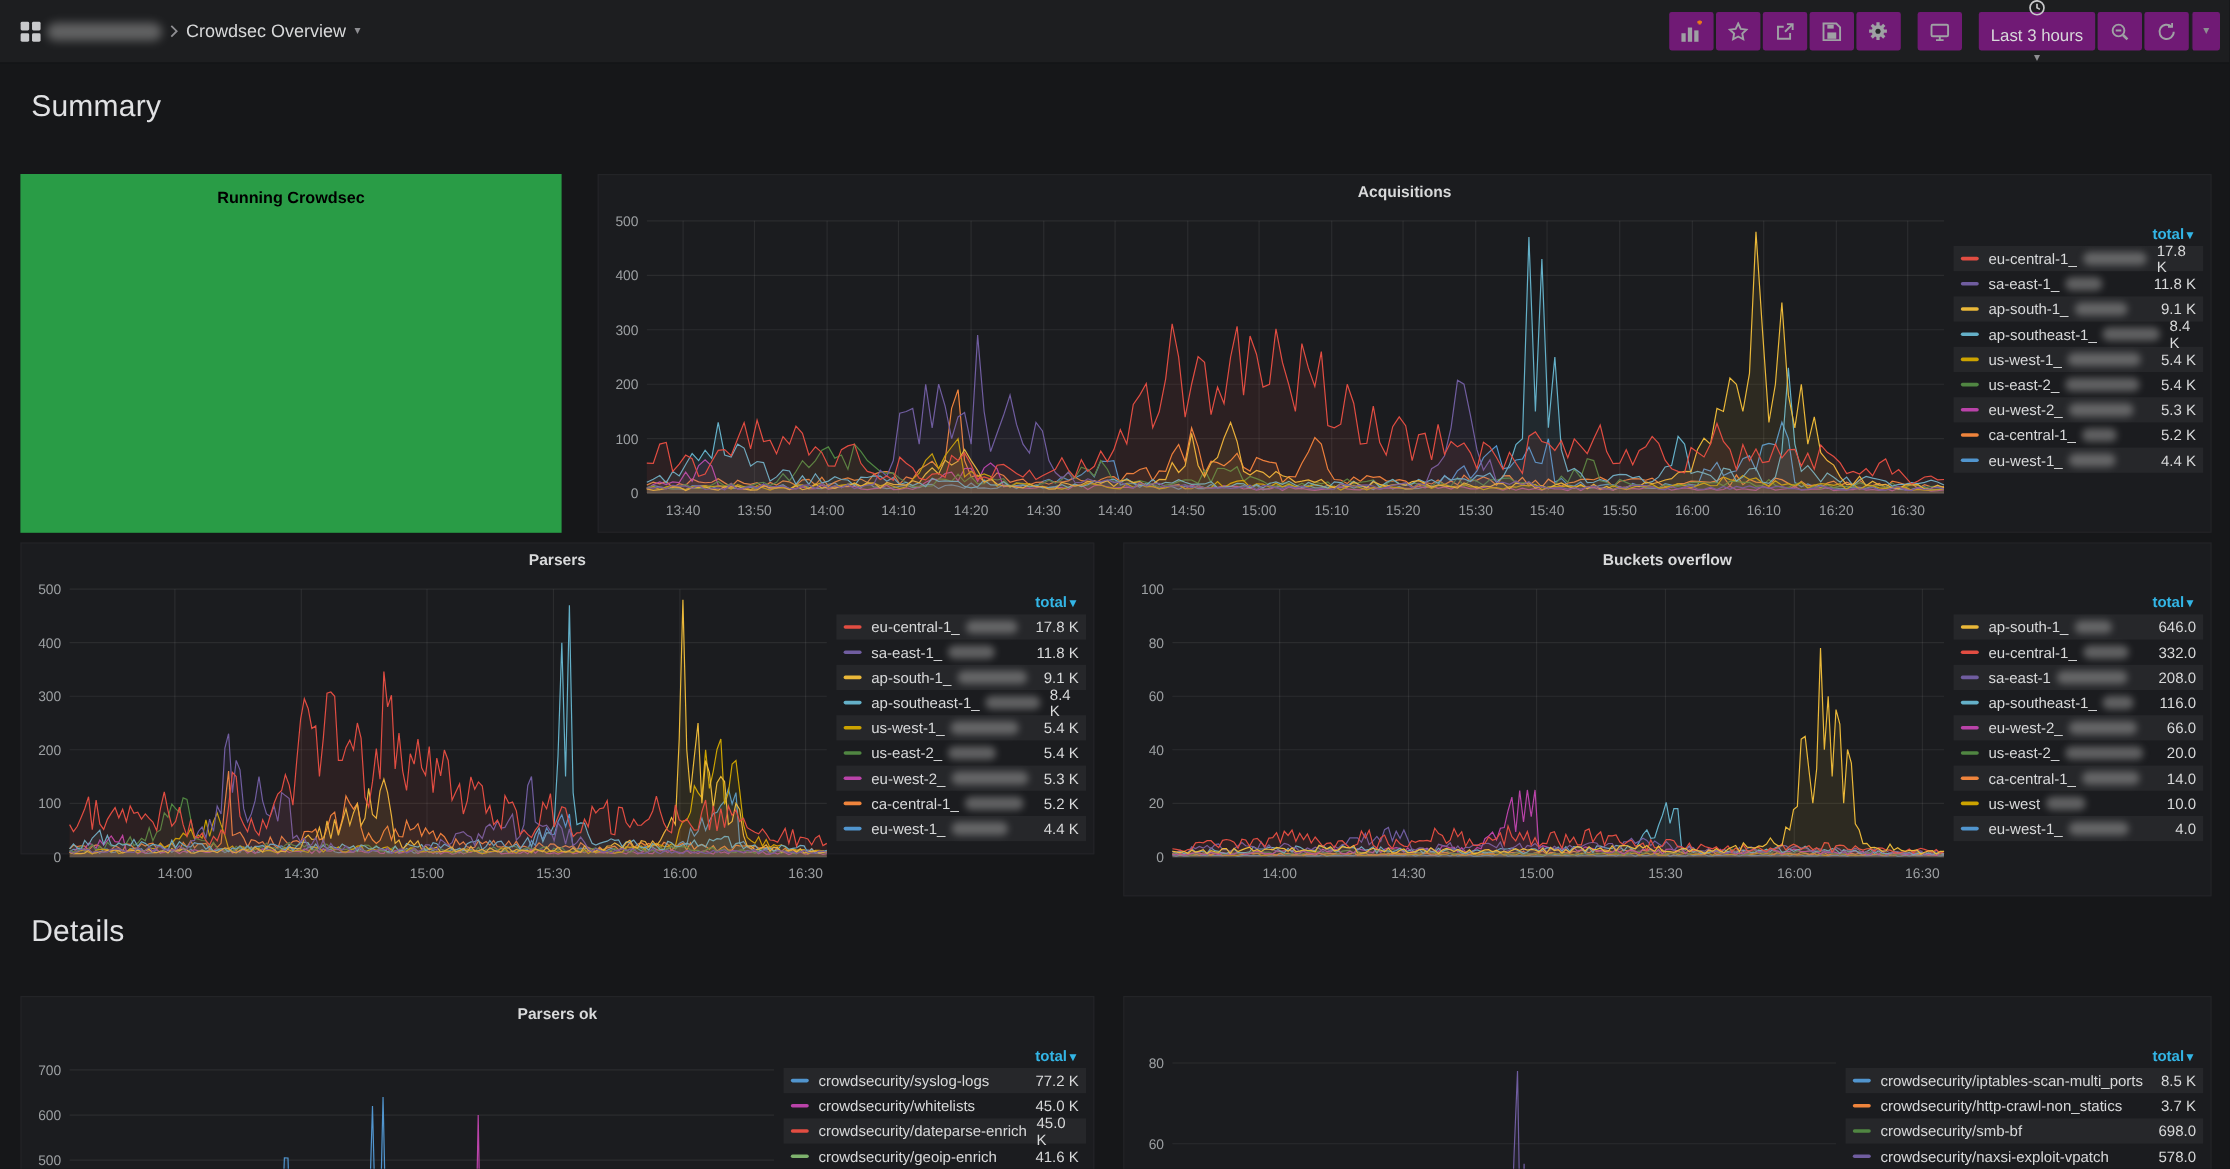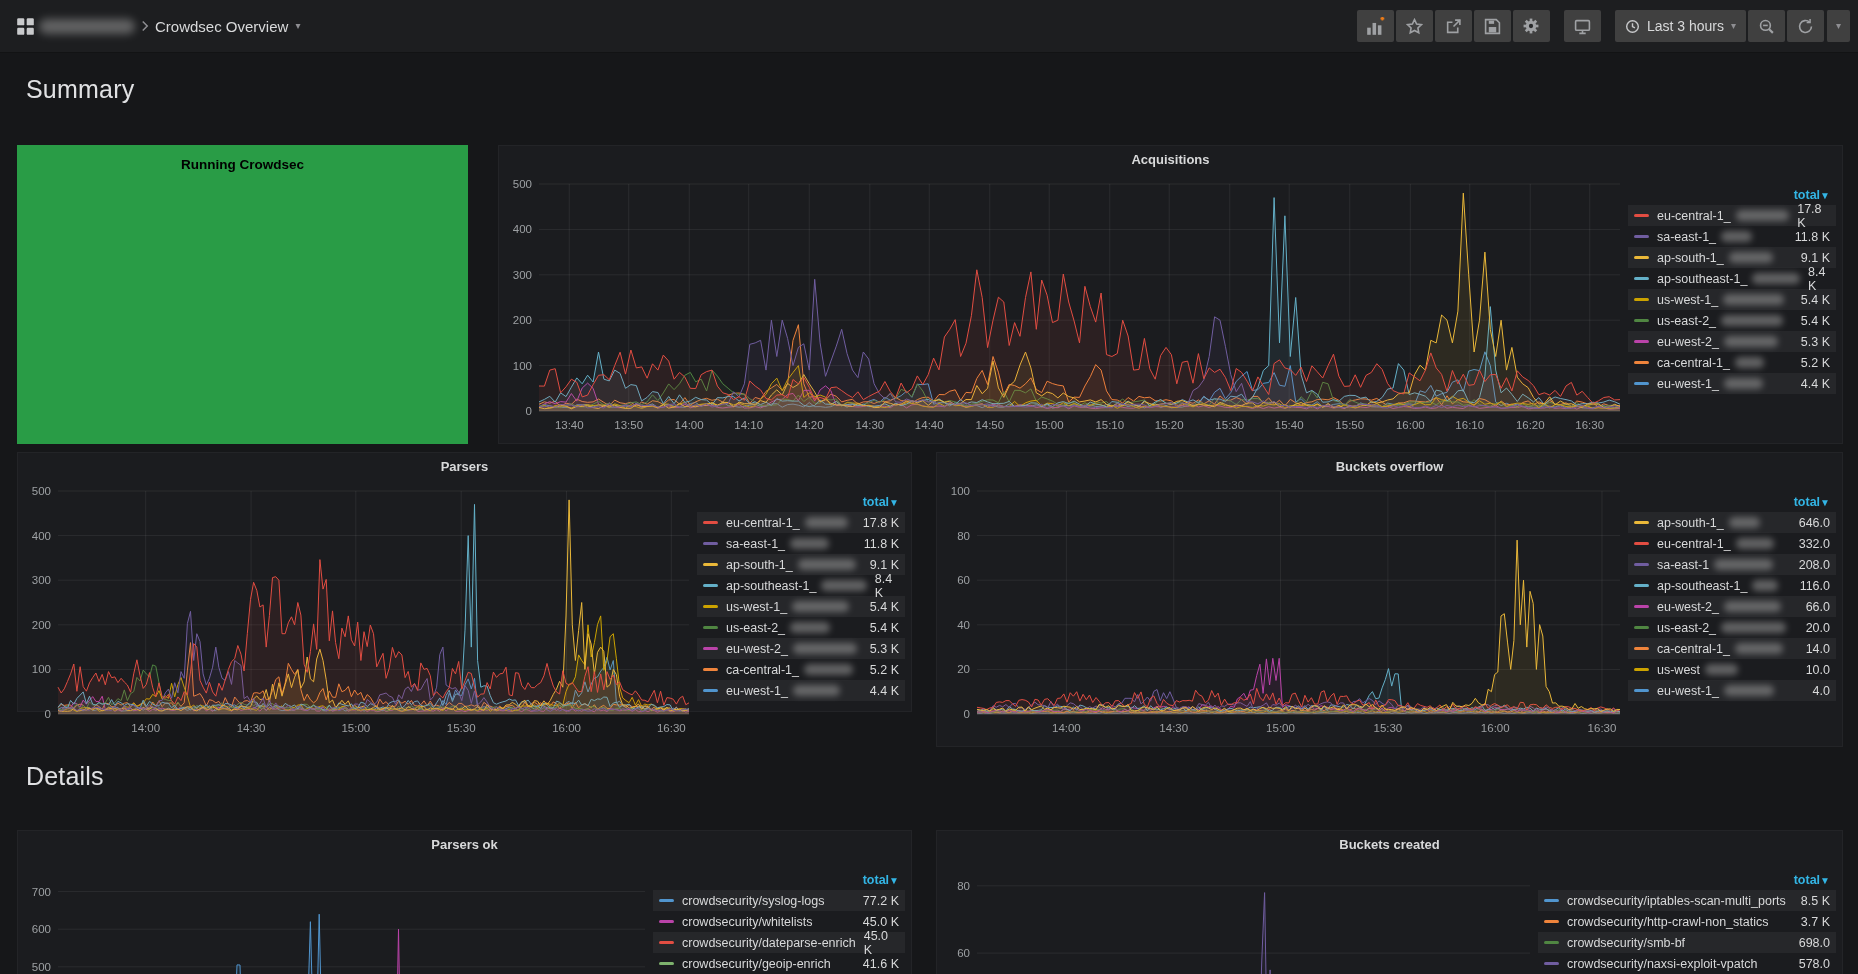--- a/index.html
+++ b/index.html
@@ -7,21 +7,21 @@
   body { background:#161719; font-family:"Liberation Sans","DejaVu Sans",sans-serif; position:relative; color:#d8d9da; }
 
   
   .navbar { position:absolute; left:0; top:0; width:1858px; height:53px; background:#1d1e20; border-bottom:1px solid #121314; display:flex; align-items:center; justify-content:space-between; padding:0 8px 0 16px; }
   .nav-left { display:flex; align-items:center; gap:4px; }
   .nav-right { display:flex; align-items:center; }
   .org-blob { width:96px; height:15px; border-radius:8px; background:#a5a5a5; opacity:.5; filter:blur(4px); }
   .crumb-chev { color:#8e8e92; display:flex; }
   .dash-title { font-size:15px; color:#d8d9da; display:flex; align-items:center; gap:7px; cursor:pointer; }
   .caret { color:#8e8e92; font-size:10px; line-height:1; }
-  .nav-tile { height:32px; min-width:37px; display:flex; align-items:center; justify-content:center; background:#404040; border-radius:2px; margin-left:2px; color:#9fa1a4; cursor:pointer; }
+  .nav-tile { height:32px; min-width:37px; display:flex; align-items:center; justify-content:center; background:#701a75; border-radius:2px; margin-left:2px; color:#9fa1a4; cursor:pointer;flex-direction:column; }
   .nav-gap { width:12px; }
   .pill { padding:0 10px; gap:7px; font-size:14px; color:#d8d9da; }
   .tile-caret { min-width:24px; border-left:1px solid #1d1e20; }
   .icon { display:inline-flex; align-items:center; justify-content:center; }
 
   
   .section-head { position:absolute; left:26px; font-size:25px; font-weight:400; color:#e0e1e3; letter-spacing:.2px; }
   #summary-head { top:75px; }
   #details-head { top:762px; }
 
@@ -578,21 +578,20 @@
         <div class="lg-row">
           <span class="lg-dash" style="background: rgb(126, 178, 109);"></span>
           <span class="lg-label">crowdsecurity/geoip-enrich</span>
           <span class="lg-val">41.6 K</span>
         </div>
       </div>
   </div>
 </div>
 
 <div class="panel chart-panel" style="left:936px;top:830px;width:907px;height:340px">
-  <div class="panel-title">Buckets created</div>
   <div class="panel-body">
     <div class="chart-wrap">
         <svg width="601" height="310">
           <line x1="40" x2="593" y1="228.70588235294116" y2="228.70588235294116" stroke="rgba(255,255,255,0.07)"></line>
           <text x="33" y="232.70588235294116" text-anchor="end" fill="#9da0a3" font-size="11.5">20</text>
           <line x1="40" x2="593" y1="161.41176470588235" y2="161.41176470588235" stroke="rgba(255,255,255,0.07)"></line>
           <text x="33" y="165.41176470588235" text-anchor="end" fill="#9da0a3" font-size="11.5">40</text>
           <line x1="40" x2="593" y1="94.11764705882352" y2="94.11764705882352" stroke="rgba(255,255,255,0.07)"></line>
           <text x="33" y="98.11764705882352" text-anchor="end" fill="#9da0a3" font-size="11.5">60</text>
           <line x1="40" x2="593" y1="26.82352941176471" y2="26.82352941176471" stroke="rgba(255,255,255,0.07)"></line>

